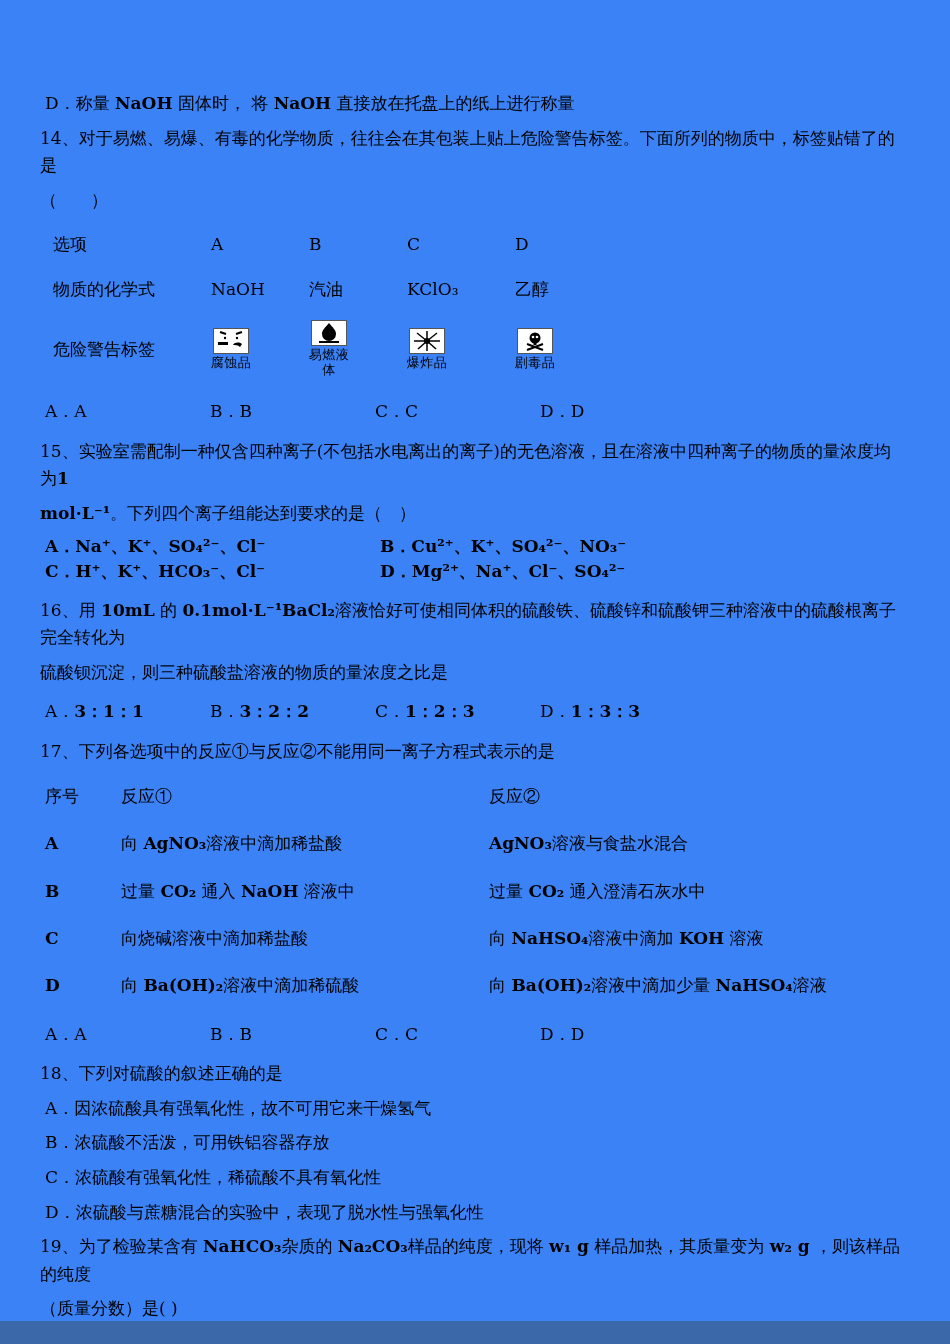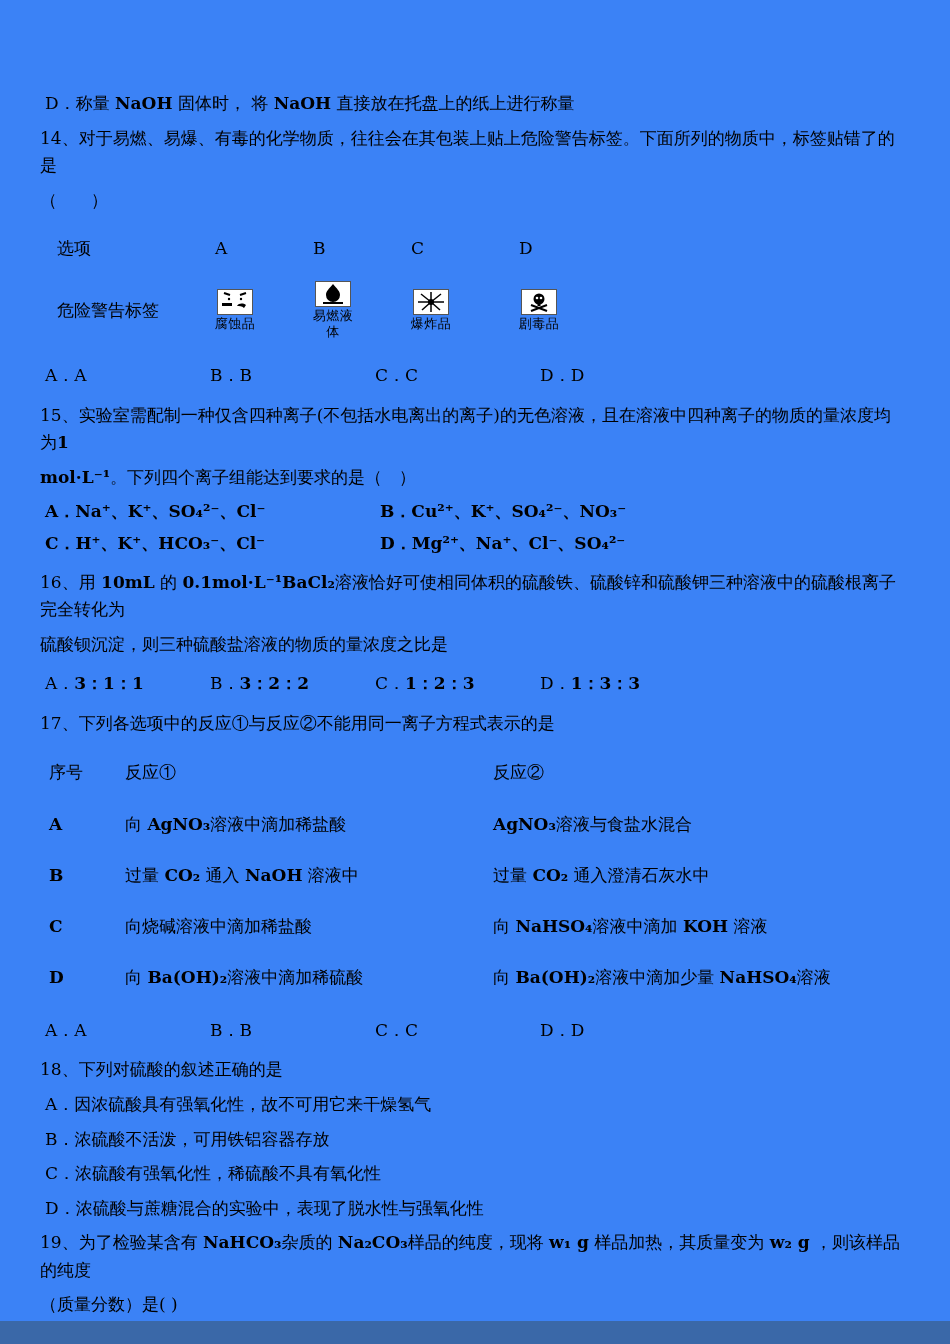--- a/index.html
+++ b/index.html
@@ -13,34 +13,34 @@
     font-size: 17px;
     overflow: hidden;
   }
   .content { padding: 90px 44px 0 40px; }
   p.line { line-height: 1.62; margin: 0 0 7px; }
   p.opt { padding-left: 5px; }
   .mt8 { margin-top: 8px; }
   .b { font-weight: bold; }
 
   table { border-collapse: collapse; table-layout: fixed; }
-  td { border: 5px solid #3b82f6; padding: 11px 12px; vertical-align: middle; line-height: 1.3; overflow: hidden; }
+  td { border: 1px solid #3b82f6; padding: 11px 12px; vertical-align: middle; line-height: 1.3; overflow: hidden; }
 
   .t1 { margin: 3px 0 10px; }
   .t1 .icon-cell { height: 74px; padding: 6px 10px; }
   .t2 { margin: 4px 0 9px; }
   .t2 td { padding: 12px 4px; }
   .t2 .letter { font-weight: bold; }
 
   .ansrow { display: flex; padding-left: 5px; margin: 12px 0 12px; line-height: 1.62; }
   .ansrow span { width: 165px; }
 
   .optgrid {
     display: grid; grid-template-columns: 335px 1fr;
-    row-gap: 8px; padding-left: 5px; margin: 2px 0 13px; line-height: 1.45;
+    padding-left: 5px; margin: 2px 0 13px; line-height: 1.45;
   }
   .optgrid span { font-weight: bold; }
 
   .hz { display: inline-block; width: 44px; text-align: center; vertical-align: middle; }
   .hz svg { display: block; margin: 0 auto; }
   .hz .cap { font-size: 13px; line-height: 1.2; margin-top: 1px; font-family: "DejaVu Sans", sans-serif; letter-spacing: 0.5px; }
 
   .footer-bar { position: absolute; left: 0; right: 0; bottom: 0; height: 23px; background: #3a68a8; }
 </style>
 </head>
@@ -62,20 +62,27 @@
           <col style="width:108px">
           <col style="width:103px">
       </colgroup>
       <tbody>
         <tr>
           <td>选项</td>
           <td>A</td>
           <td>B</td>
           <td>C</td>
           <td>D</td>
+        </tr>
+        <tr>
+          <td>物质的化学式</td>
+          <td>NaOH</td>
+          <td>汽油</td>
+          <td>KClO₃</td>
+          <td>乙醇</td>
         </tr>
         <tr>
           <td>危险警告标签</td>
           <td class="icon-cell">
             <div class="hz">
               <svg width="36" height="26" viewBox="0 0 36 26">
                 <rect x="0.5" y="0.5" width="35" height="25" fill="#fff" stroke="#555"></rect>
                 <path d="M7 4 l6 2 M29 4 l-6 2" stroke="#000" stroke-width="2" fill="none"></path>
                 <circle cx="12" cy="10" r="1.2" fill="#000"></circle>
                 <circle cx="24" cy="10" r="1.2" fill="#000"></circle>

